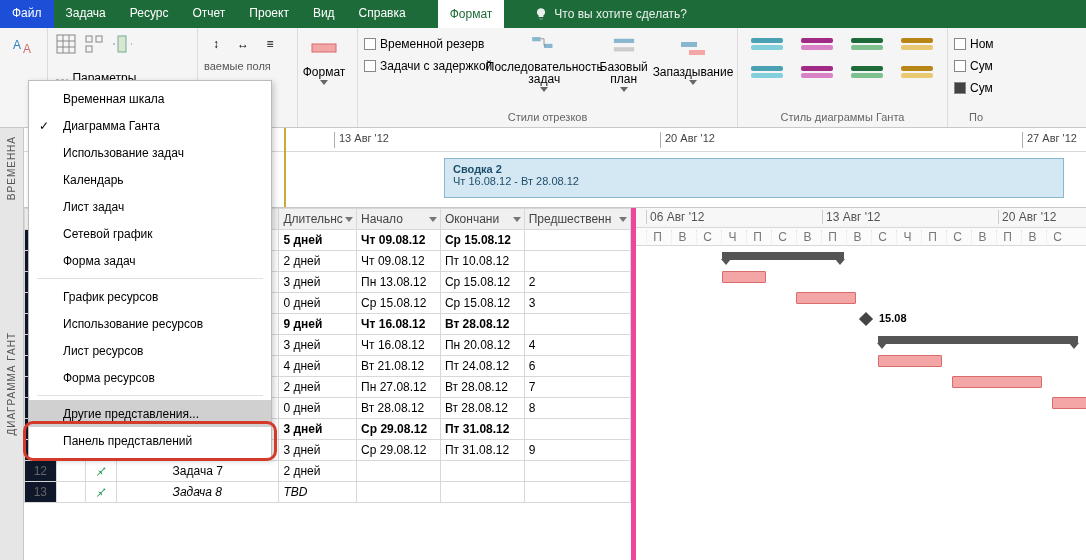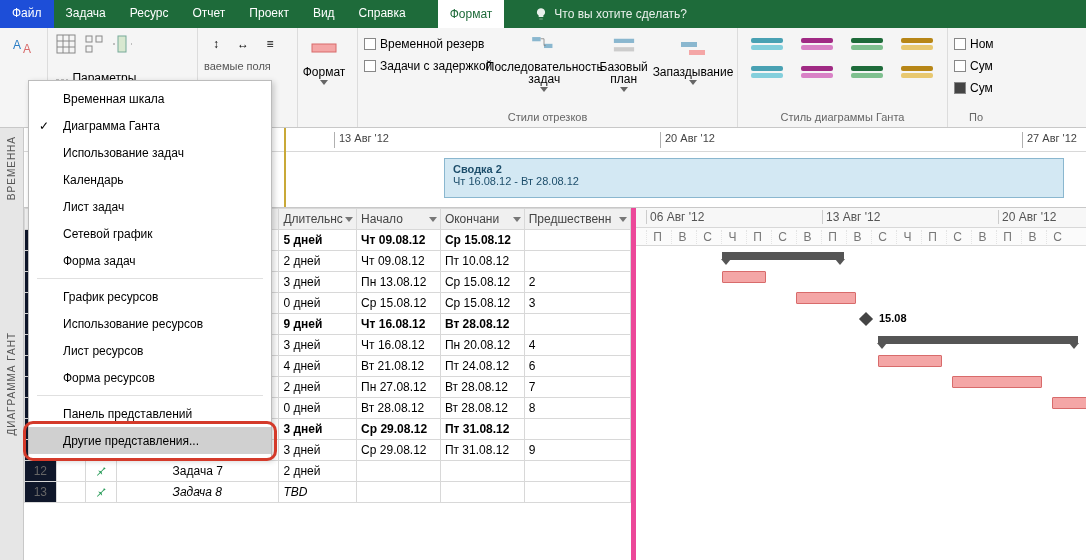--- a/index.html
+++ b/index.html
@@ -260,22 +260,22 @@
       <div class="mi"><span>Календарь</span></div>
       <div class="mi"><span>Лист задач</span></div>
       <div class="mi"><span>Сетевой график</span></div>
       <div class="mi"><span>Форма задач</span></div>
       <div class="sep"></div>
       <div class="mi"><span>График ресурсов</span></div>
       <div class="mi"><span>Использование ресурсов</span></div>
       <div class="mi"><span>Лист ресурсов</span></div>
       <div class="mi"><span>Форма ресурсов</span></div>
       <div class="sep"></div>
+      <div class="mi highlight"><span>Другие представления...</span></div>
       <div class="mi"><span>Панель представлений</span></div>
-      <div class="mi highlight"><span>Другие представления...</span></div>
     </div>
   <div class="callout" style="top: 340px;"></div>
 </div>
 
 <div class="vstrip top">
     <span>ВРЕМЕННА</span>
   </div>
 <div class="vstrip bottom">
     <span>ДИАГРАММА ГАНТ</span>
   </div>

